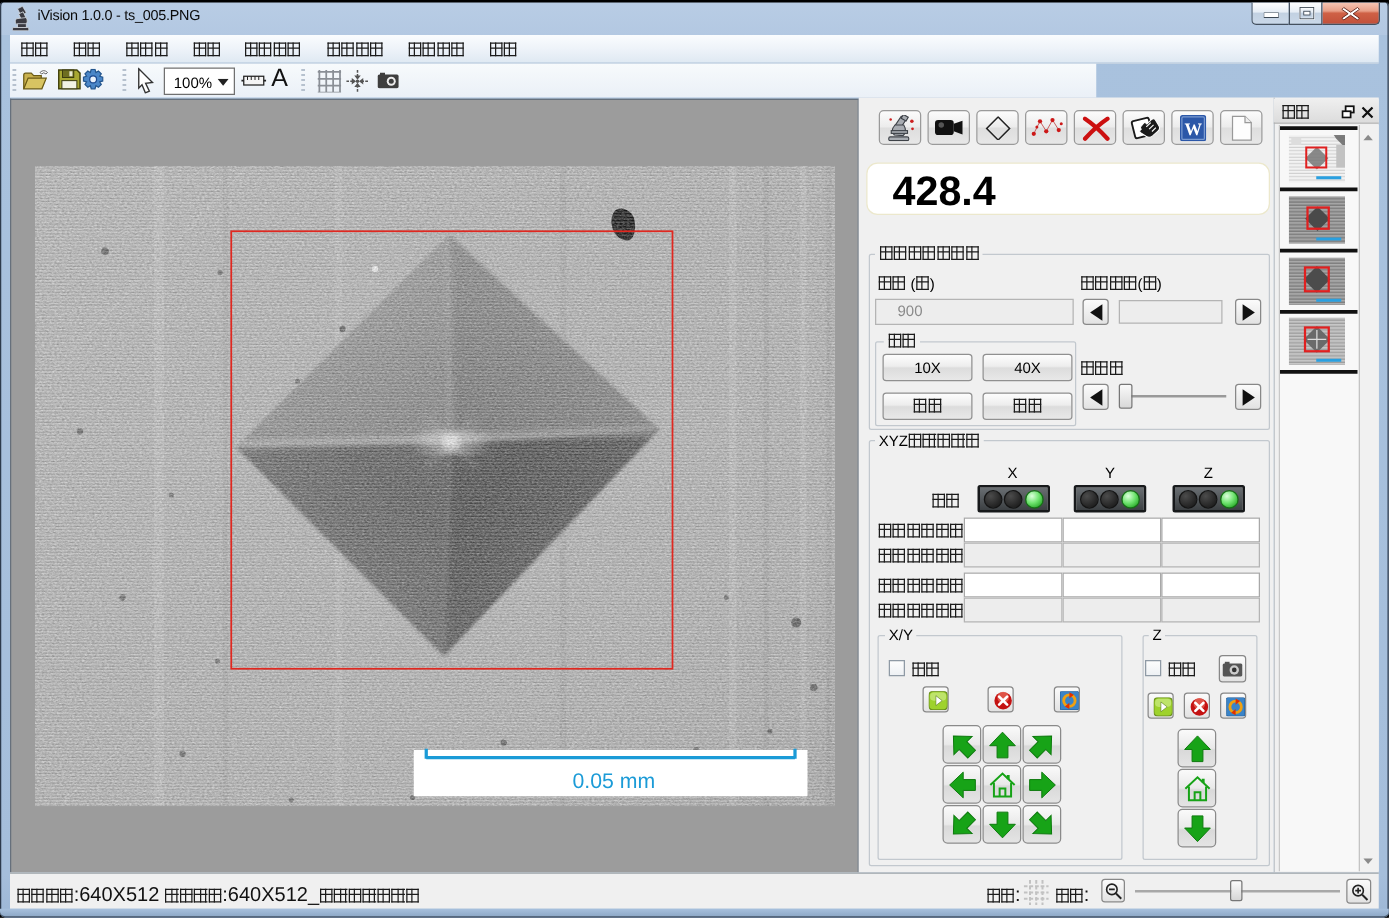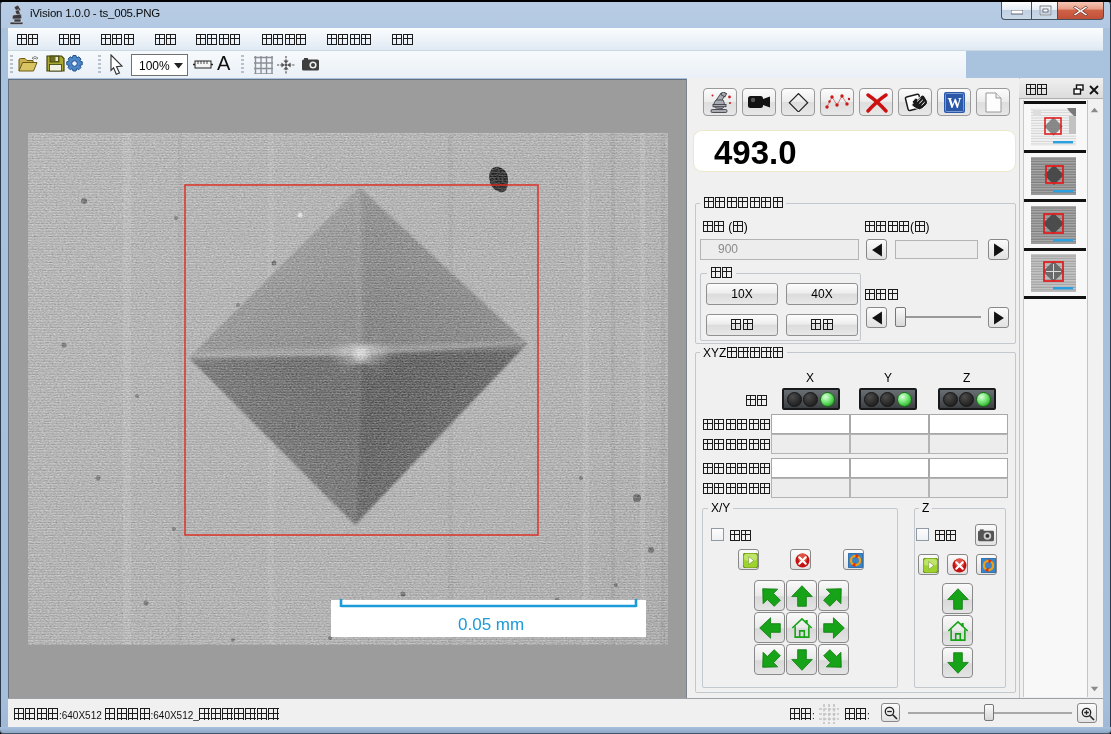--- a/index.html
+++ b/index.html
@@ -16,30 +16,30 @@
 
 #wbtns{position:absolute;left:1001px;top:2px;height:18px;display:flex}
 .wb{height:18px;border:1px solid #44505e;border-top:none;background:linear-gradient(180deg,#fdfeff 0,#e6edf5 45%,#c2d1e2 50%,#cad8e8 100%);position:relative}
 #wmin{width:30px;border-radius:0 0 0 4px;border-right:none}
 #wmax{width:27px}
 #wclose{width:46px;border-radius:0 0 4px 0;border-left:none;background:linear-gradient(180deg,#f6c6b5 0,#e89f88 40%,#cf6146 50%,#c2503a 100%)}
 
 #menubar{position:absolute;left:8px;top:28px;width:1095px;height:23px;background:linear-gradient(180deg,#fafcfe 0,#eef3f9 50%,#dfe9f3 100%);border-bottom:1px solid #ccd7e4;font-size:12px}
 .mi{position:absolute;top:5px}
 
-#toolbar{position:absolute;left:8px;top:51px;width:958px;height:27px;background:linear-gradient(180deg,#f7fafc 0,#eaf0f7 100%)}
+#toolbar{position:absolute;left:8px;top:51px;width:869px;height:27px;background:linear-gradient(180deg,#f7fafc 0,#eaf0f7 100%)}
 .grip{position:absolute;top:4px;width:3px;height:19px;background:repeating-linear-gradient(180deg,#b6c1ce 0,#b6c1ce 2px,transparent 2px,transparent 4px)}
 
 #view{position:absolute;left:8px;top:79px;width:679px;height:619px;background:#9c9c9c;border-top:1px solid #66707c;border-left:1px solid #66707c;border-right:1px solid #7a838e}
 
 #rpanel{position:absolute;left:687px;top:78px;width:332px;height:620px;background:#f0f0f0}
 
 #album{position:absolute;left:1019px;top:78px;width:84px;height:620px;background:#f0f0f0;border-left:1px solid #c4c8cc}
 
-#sbar{position:absolute;left:8px;top:698px;width:1095px;height:29px;background:#f0f0f0;border-top:1px solid #9aa2a8;font-size:10px;color:#111}
+#sbar{position:absolute;left:8px;top:698px;width:1095px;height:29px;background:#f0f0f0;border-top:1px solid #9aa2a8;font-size:16px;color:#111}
 #botframe{position:absolute;left:0;top:727px;width:1111px;height:7px;background:linear-gradient(180deg,#a7c0dd,#8aa5c4);border-radius:0 0 4px 4px;box-shadow:inset 0 -1px 0 rgba(20,30,40,.6)}
 .tbtn{position:absolute;width:34px;height:28px;border:1px solid #9a9a9a;border-radius:4px;background:linear-gradient(180deg,#fcfcfc 0,#ececec 48%,#dedede 52%,#e7e7e7 100%)}
 .gbox{position:absolute;border:1px solid #c2c8ce;border-radius:2px}
 .glabel{position:absolute;font-size:12px;background:#f0f0f0;padding:0 3px;white-space:nowrap}
 .fld{position:absolute;border:1px solid #a8a8a8;background:#fff}
 .fldd{position:absolute;border:1px solid #b4b4b4;background:#ededed}
 .abtn{position:absolute;width:21px;height:21px;border:1px solid #888;border-radius:3px;background:linear-gradient(180deg,#fbfbfb,#e2e2e2)}
 .abtn svg{position:absolute;left:4px;top:3px}
 .pbtn{position:absolute;width:72px;height:22px;border:1px solid #909090;border-radius:3px;background:linear-gradient(180deg,#fdfdfd 0,#ededed 45%,#dcdcdc 52%,#e8e8e8 100%);font-size:12px;text-align:center;line-height:20px}
 .tl{position:absolute;width:58px;height:22px;background:linear-gradient(180deg,#6a6f73,#3c4043);border:2px solid #17191b;border-radius:2px;display:flex;align-items:center;justify-content:space-around;padding:0 2px}
@@ -322,21 +322,21 @@
  <text x="10.5" y="16" font-size="14" font-weight="bold" fill="#fff" text-anchor="middle" font-family="Liberation Serif">W</text>
     </svg>
   </div>
 <div class="tbtn" style="left:976px;top:88px">
     <svg class="ab" style="left:8px;top:3px" width="17" height="21" viewBox="0 0 17 21">
  <path d="M1 1 H11 L16 6 V20 H1 Z" fill="#fdfdfd" stroke="#999" stroke-width="1"></path>
       <path d="M11 1 L11 6 H16" fill="#eee" stroke="#999" stroke-width="1"></path>
     </svg>
   </div>
 
-<div class="ab" style="left:693px;top:130px;width:323px;height:42px;background:#fff;border-radius:9px;border:1px solid #ece8cc;font-size:33px;font-weight:bold;line-height:44px;padding-left:20px">493.0</div>
+<div class="ab" style="left:693px;top:130px;width:323px;height:42px;background:#fff;border-radius:9px;border:1px solid #ece8cc;font-size:33px;font-weight:bold;line-height:44px;padding-left:20px">428.4</div>
 
 <div class="gbox" style="left:695px;top:203px;width:321px;height:141px"></div>
 <div class="glabel" style="left:700px;top:196px"><i class="c"></i><i class="c"></i><i class="c"></i><i class="c"></i><i class="c"></i><i class="c"></i><i class="c"></i></div>
 <div class="lbl" style="left:702px;top:220px"><i class="c"></i><i class="c"></i> (<i class="c"></i>)</div>
 <div class="fldd" style="left:700px;top:239px;width:159px;height:21px;color:#8a8a8a;font-size:12px;line-height:19px;padding-left:17px">900</div>
 <div class="lbl" style="left:864px;top:220px"><i class="c"></i><i class="c"></i><i class="c"></i><i class="c"></i>(<i class="c"></i>)</div>
 <div class="abtn" style="left:866px;top:239px">
     <svg width="12" height="14" viewBox="0 0 11 12">
       <path d="M10 0 V12 L1 6 Z" fill="#111"></path>
     </svg>

